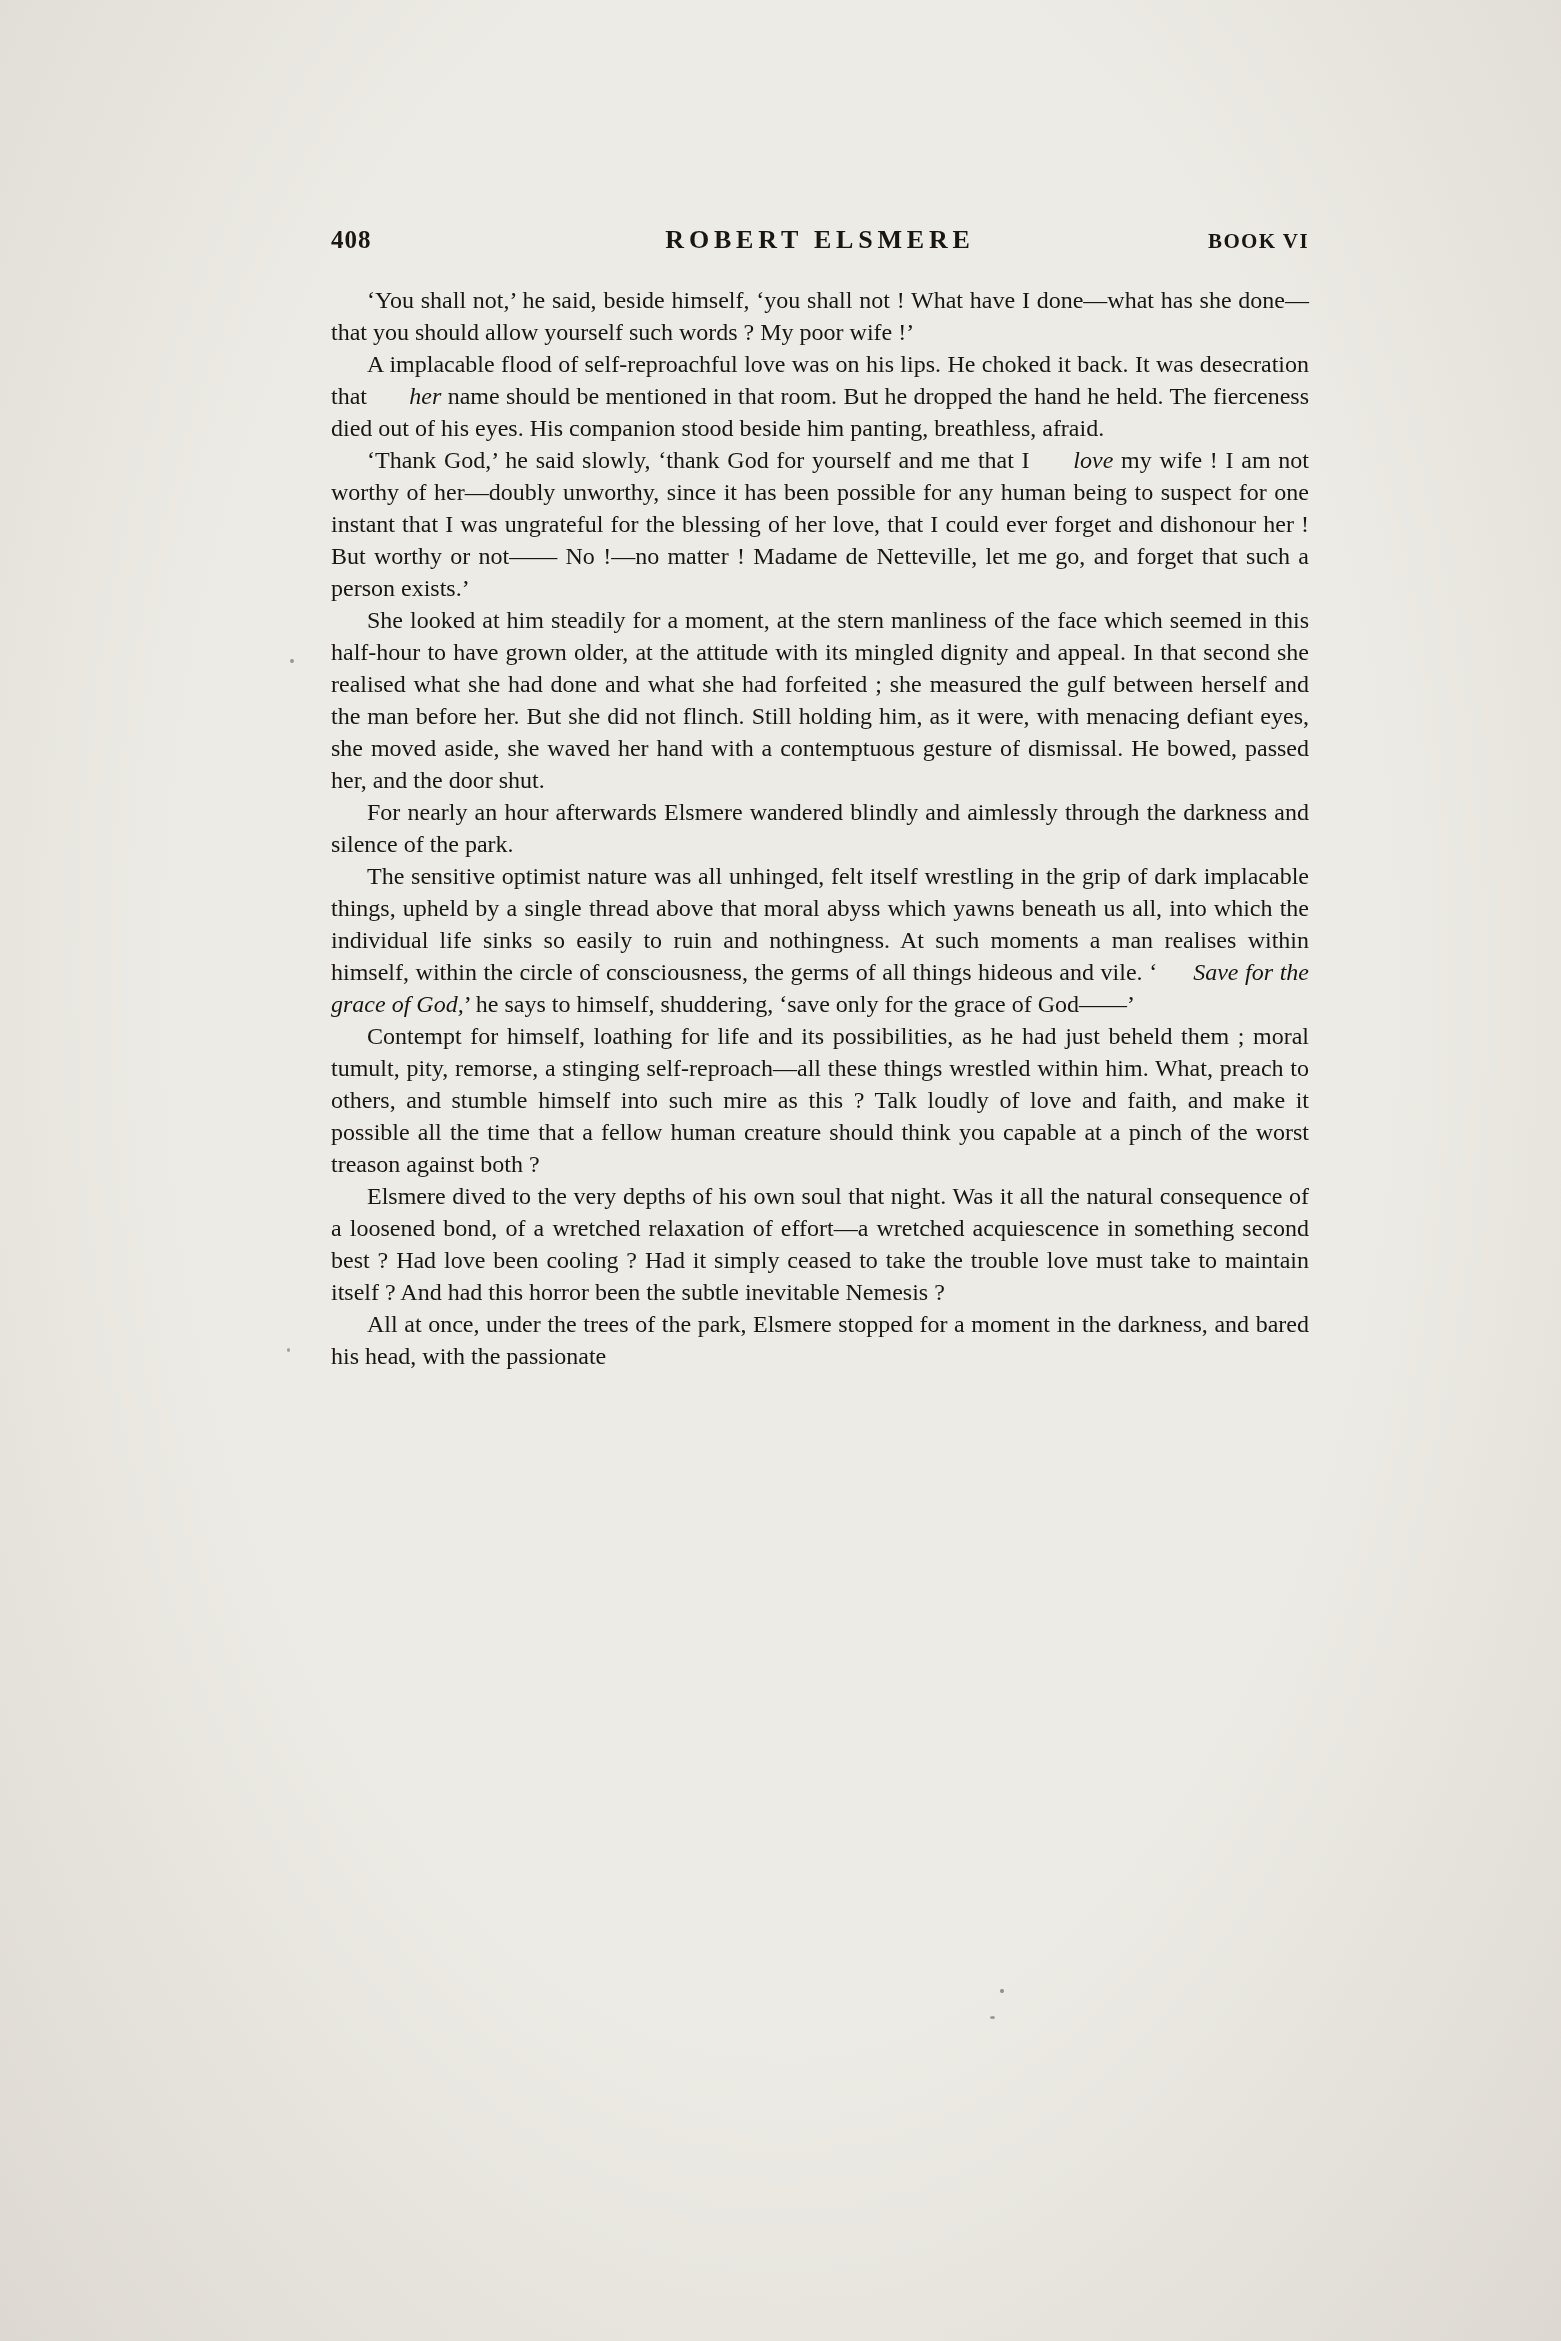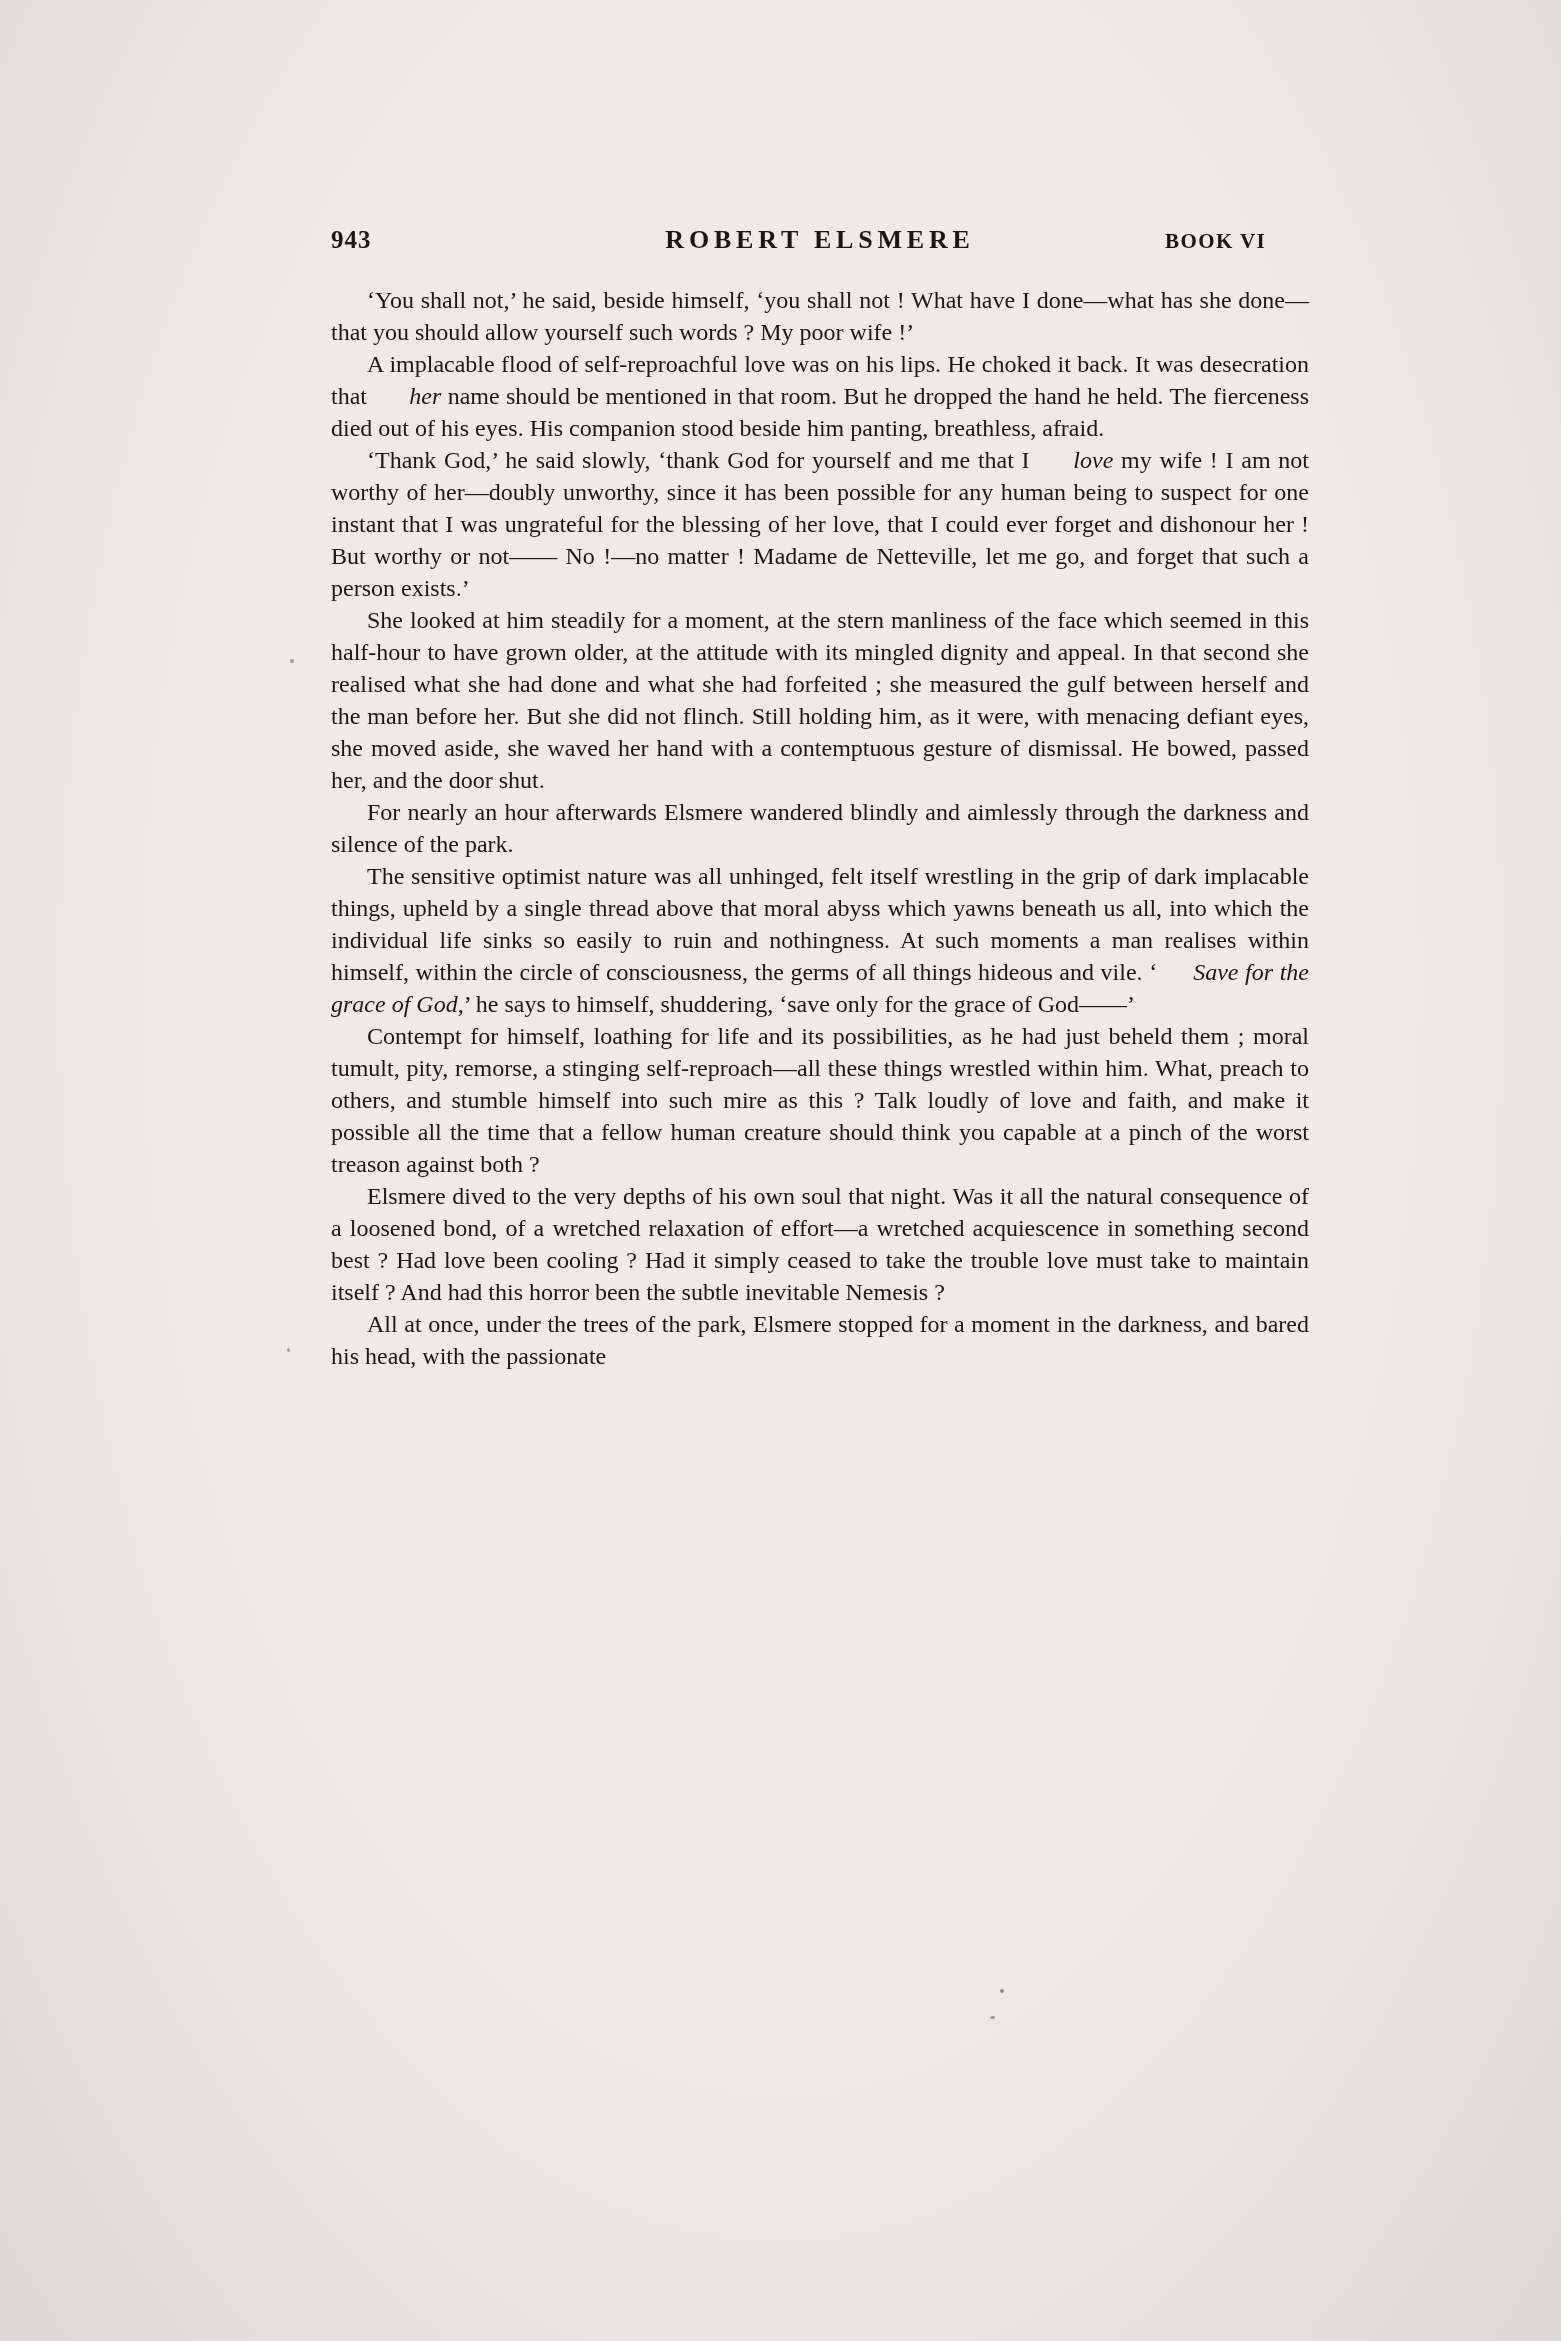--- a/index.html
+++ b/index.html
@@ -29,20 +29,21 @@
     letter-spacing: 1px;
   }
   .running-title {
     flex: 1;
     text-align: center;
     font-size: 26px;
     letter-spacing: 4.8px;
   }
   .book-label {
     width: 144px;
+    text-align: right;
     font-size: 21px;
     letter-spacing: 1.4px;
   }
   .body-text {
     margin-top: 29px;
     font-size: 24px;
     line-height: 32px;
     text-align: justify;
     text-justify: inter-word;
   }
@@ -58,21 +59,21 @@
     background: #3a352e;
     border-radius: 50%;
   }
 </style>
 </head>
 <body>
 
 <div class="page">
   <div class="content">
     <div class="header">
-      <span class="folio">943</span>
+      <span class="folio">408</span>
       <span class="running-title">ROBERT ELSMERE</span>
       <span class="book-label">BOOK VI</span>
     </div>
     <div class="body-text">
         <p class="para"><span>‘You shall not,’ he said, beside himself, ‘you shall not ! What have I done—what has she done—that you should allow yourself such words ?  My poor wife !’</span></p>
         <p class="para"><span>A implacable flood of self-reproachful love was on his lips. He choked it back.  It was desecration that </span><span class="italic">her</span><span> name should be mentioned in that room.  But he dropped the hand he held. The fierceness died out of his eyes.  His companion stood beside him panting, breathless, afraid.</span></p>
         <p class="para"><span>‘Thank God,’ he said slowly, ‘thank God for yourself and me that I </span><span class="italic">love</span><span> my wife !  I am not worthy of her—doubly unworthy, since it has been possible for any human being to suspect for one instant that I was ungrateful for the blessing of her love, that I could ever forget and dishonour her !  But worthy or not—— No !—no matter !  Madame de Netteville, let me go, and forget that such a person exists.’</span></p>
         <p class="para"><span>She looked at him steadily for a moment, at the stern manliness of the face which seemed in this half-hour to have grown older, at the attitude with its mingled dignity and appeal.  In that second she realised what she had done and what she had forfeited ; she measured the gulf between herself and the man before her.  But she did not flinch.  Still holding him, as it were, with menacing defiant eyes, she moved aside, she waved her hand with a contemptuous gesture of dismissal.  He bowed, passed her, and the door shut.</span></p>
         <p class="para space-before"><span>For nearly an hour afterwards Elsmere wandered blindly and aimlessly through the darkness and silence of the park.</span></p>
         <p class="para"><span>The sensitive optimist nature was all unhinged, felt itself wrestling in the grip of dark implacable things, upheld by a single thread above that moral abyss which yawns beneath us all, into which the individual life sinks so easily to ruin and nothingness.  At such moments a man realises within himself, within the circle of consciousness, the germs of all things hideous and vile.  ‘</span><span class="italic">Save for the grace of God,</span><span>’ he says to himself, shuddering, ‘save only for the grace of God——’</span></p>

